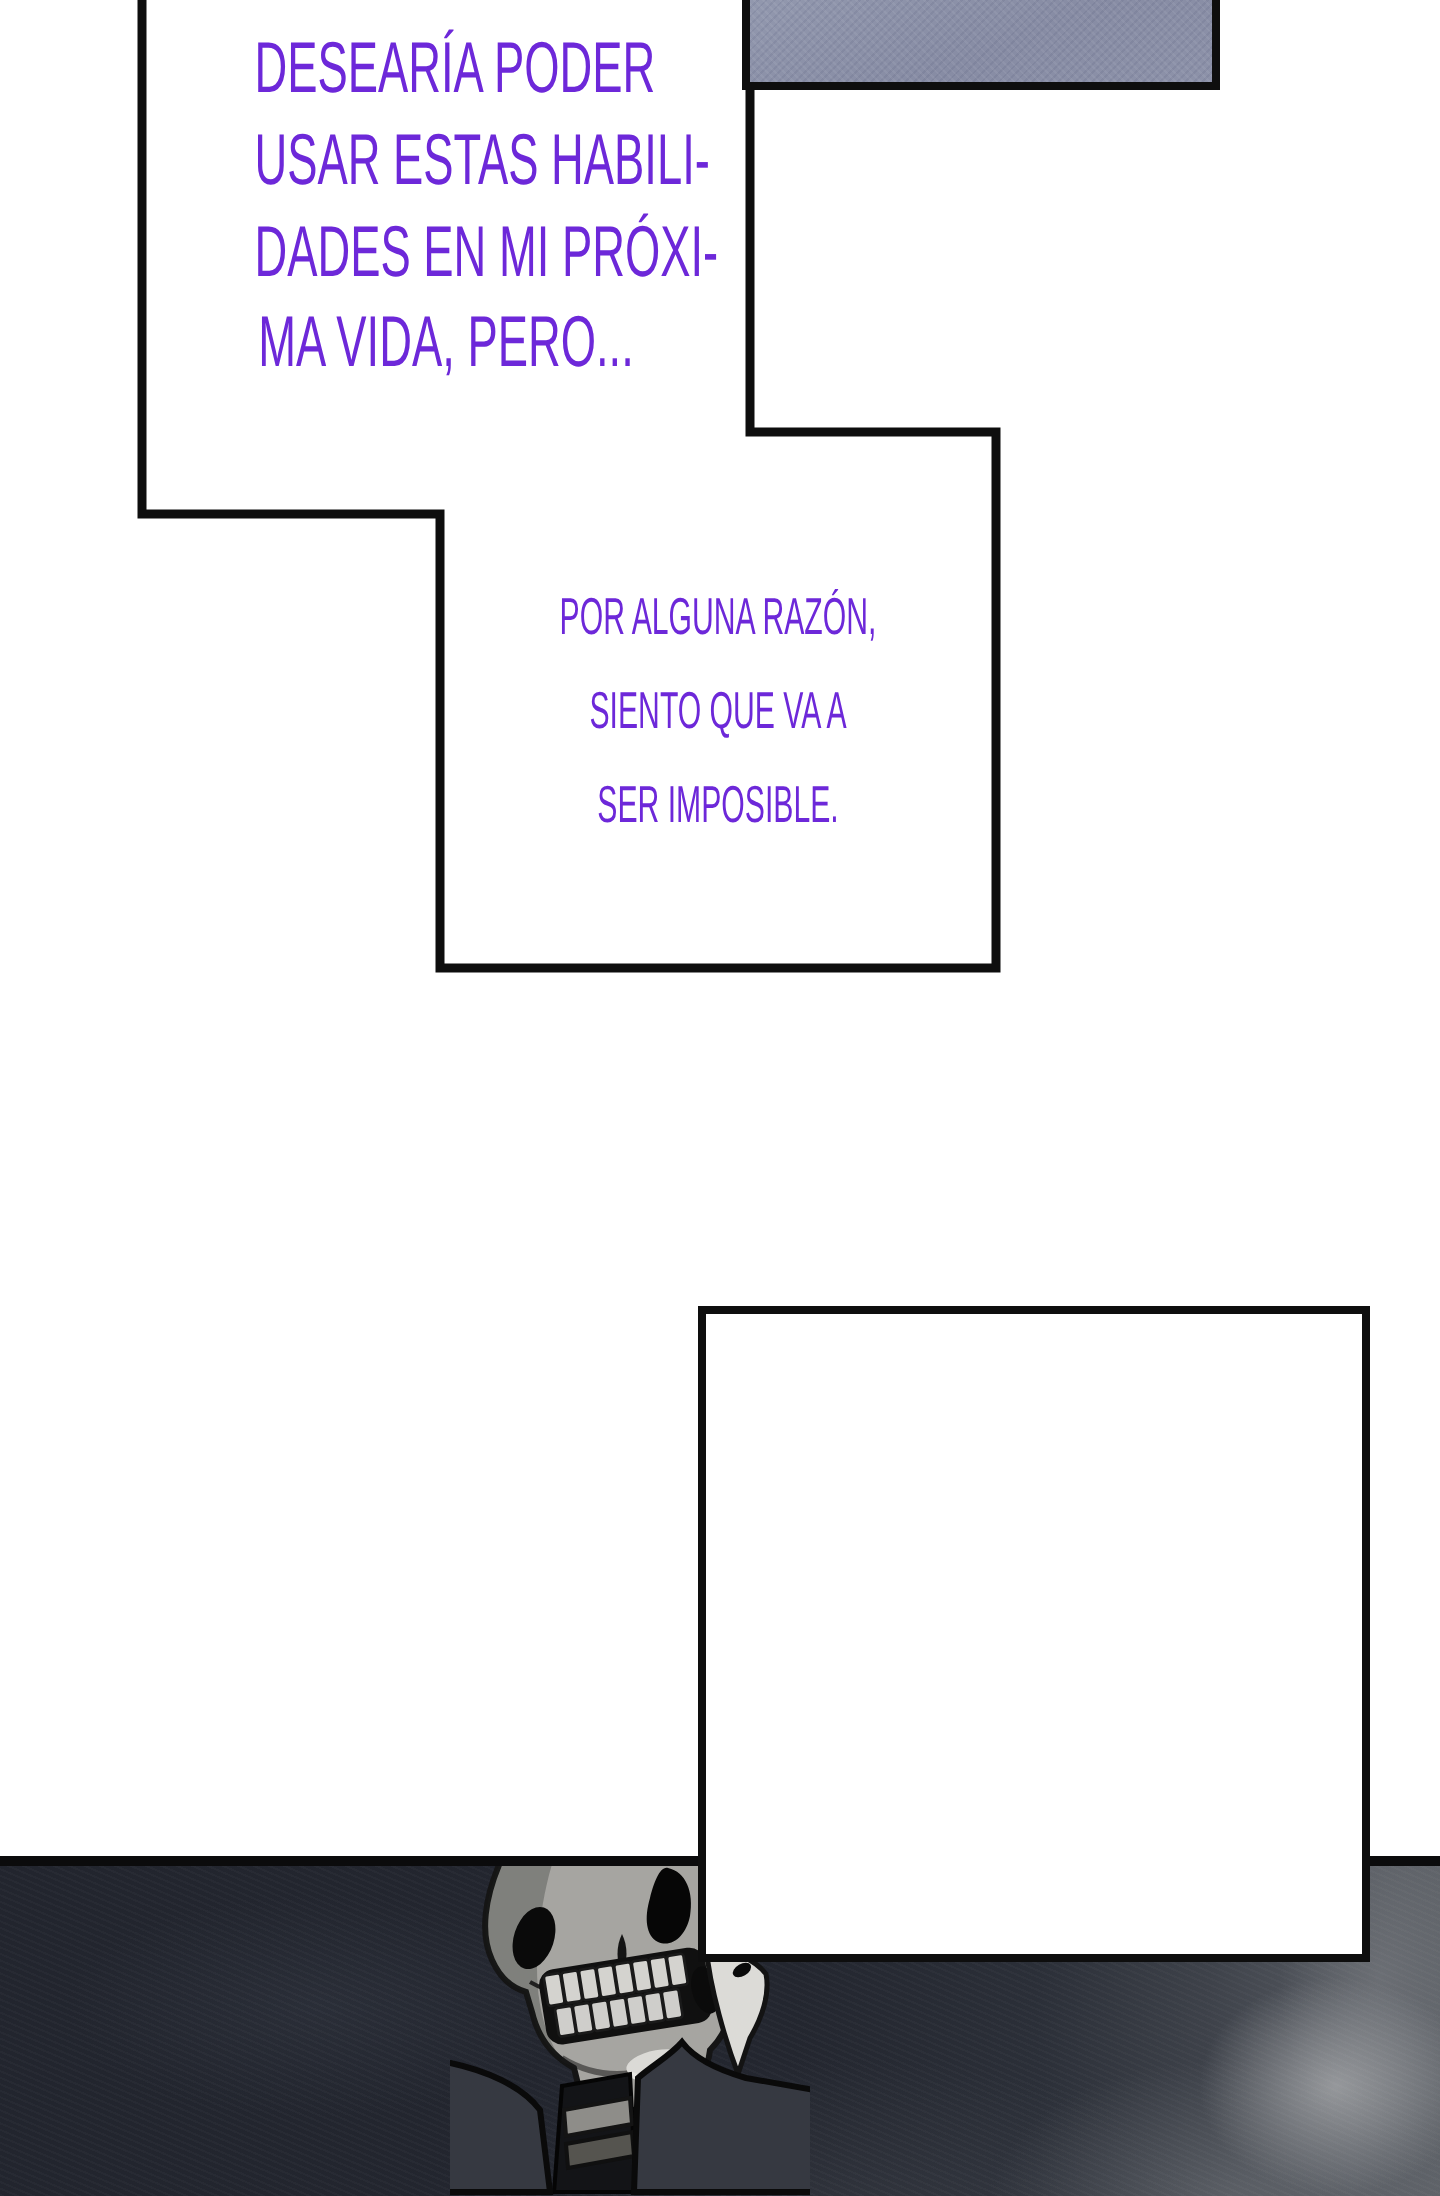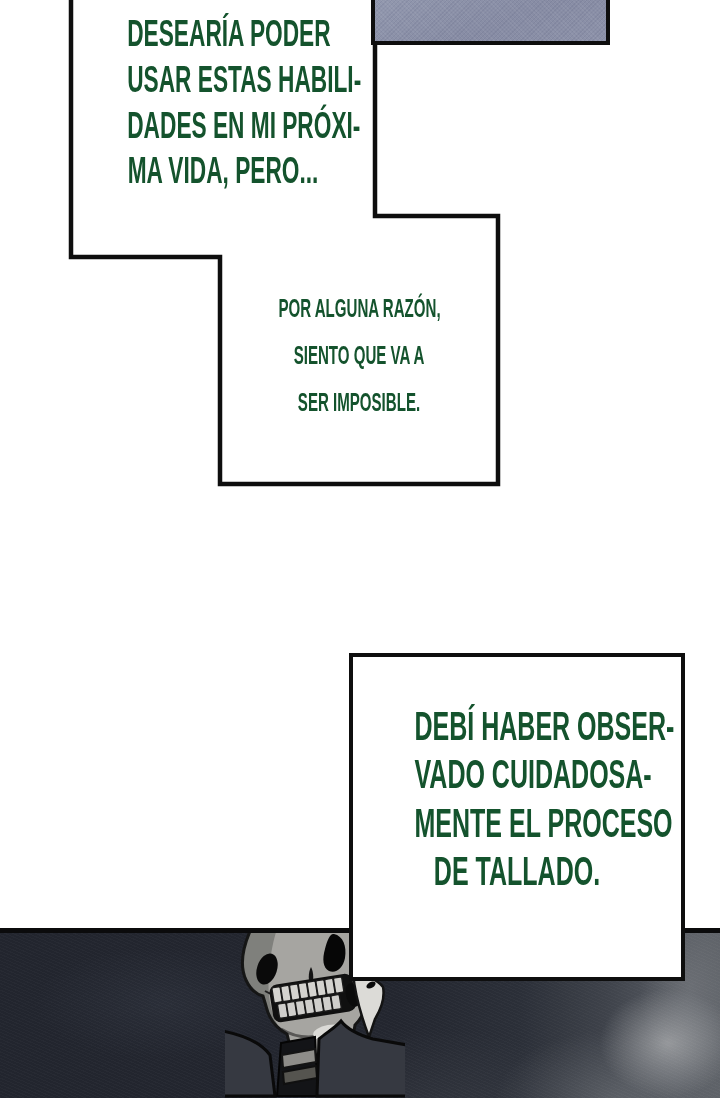--- a/index.html
+++ b/index.html
@@ -19,21 +19,21 @@
     border:4px solid #0e0e0e;border-top:none;
     background:
       repeating-linear-gradient(45deg, rgba(255,255,255,.055) 0 1px, rgba(0,0,0,0) 1px 3px),
       repeating-linear-gradient(-45deg, rgba(25,30,70,.07) 0 1px, rgba(0,0,0,0) 1px 3px),
       linear-gradient(155deg,#9298ae 0%,#878ca4 55%,#8d92a9 100%);
     z-index:3;
   }
   
   .txt{
     position:absolute;z-index:5;
-    color:#14532d;font-weight:bold;text-align:center;white-space:nowrap;
+    color:#6d28d9;font-weight:normal;text-align:center;white-space:nowrap;
   }
   .txt .scale{transform-origin:50% 0;}
   .txt .tline{display:block;}
   .txt-1{left:71px;top:11px;width:304px;font-size:36px;line-height:45.8px;}
   .txt-1 .scale{transform:scaleX(.63);}
   .txt-2{left:220px;top:285px;width:278px;font-size:26px;line-height:47px;}
   .txt-2 .scale{transform:scaleX(.58);}
   .txt-3{left:349px;top:702px;width:336px;font-size:41px;line-height:48.4px;}
   .txt-3 .scale{transform:scaleX(.61);}
   
@@ -144,22 +144,14 @@
       <path d="M 56,110 L 90,104 L 93,163 L 52,163 Z" fill="#131417" stroke="#050505" stroke-width="2"></path>
       <path d="M 57,122 L 90,116 L 91,129 L 58,135 Z" fill="#8e8d89" stroke="#141414" stroke-width="2"></path>
       <path d="M 58,139 L 91,133 L 92,145 L 59,151 Z" fill="#55544f" stroke="#101010" stroke-width="2"></path>
 
       <path d="M -2,98 C 18,102 36,110 45,122 L 50,163 L -2,163 Z" fill="#363941" stroke="#0a0a0a" stroke-width="3"></path>
       <path d="M 94,106 C 102,99 110,95 116,88 C 122,96 134,102 148,106 L 182,112 L 182,163 L 92,163 Z" fill="#363941" stroke="#0a0a0a" stroke-width="3"></path>
     </svg>
   </div>
 
   <div class="bubble-3"></div>
-  <div class="txt txt-3">
-    <div class="scale">
-      <span class="tline">DEBÍ HABER OBSER-</span>
-      <span class="tline">VADO CUIDADOSA-</span>
-      <span class="tline">MENTE EL PROCESO</span>
-      <span class="tline">DE TALLADO.</span>
-    </div>
-  </div>
 
 </div>
 
 </body></html>

